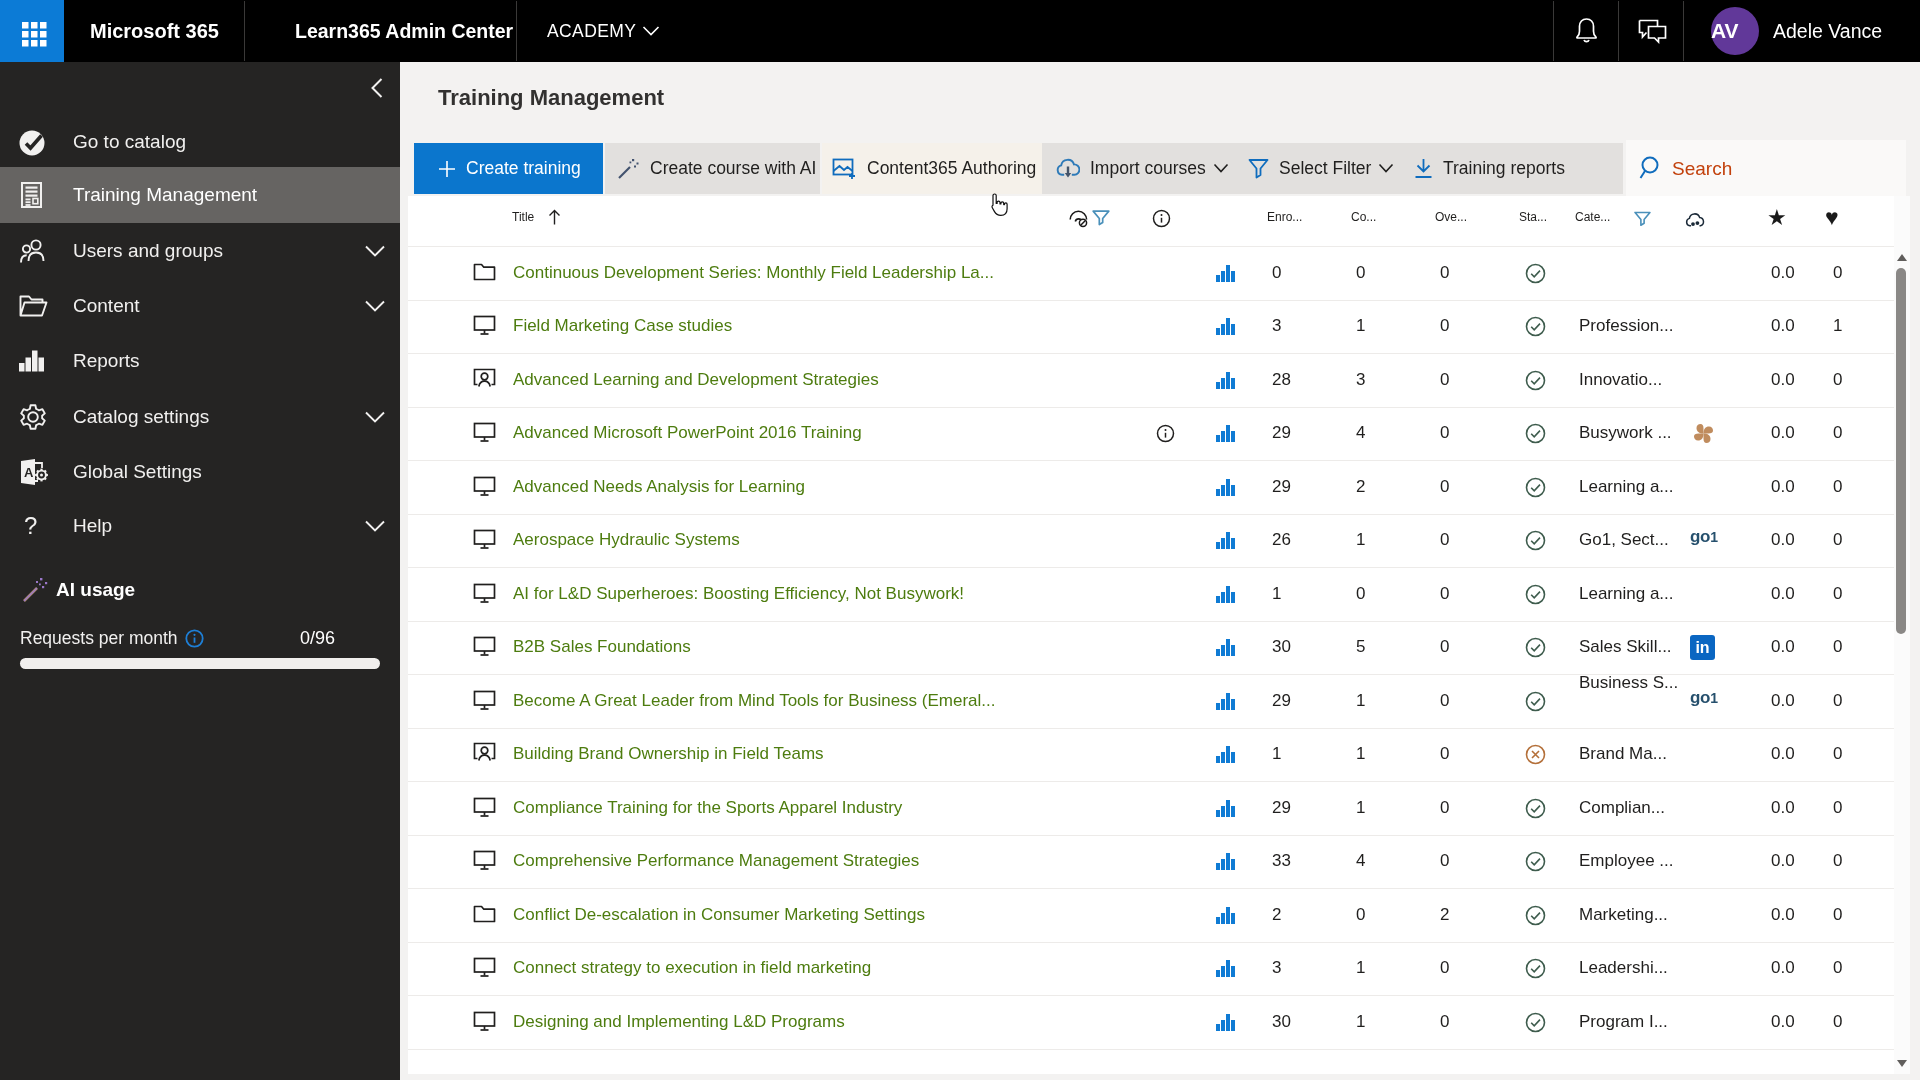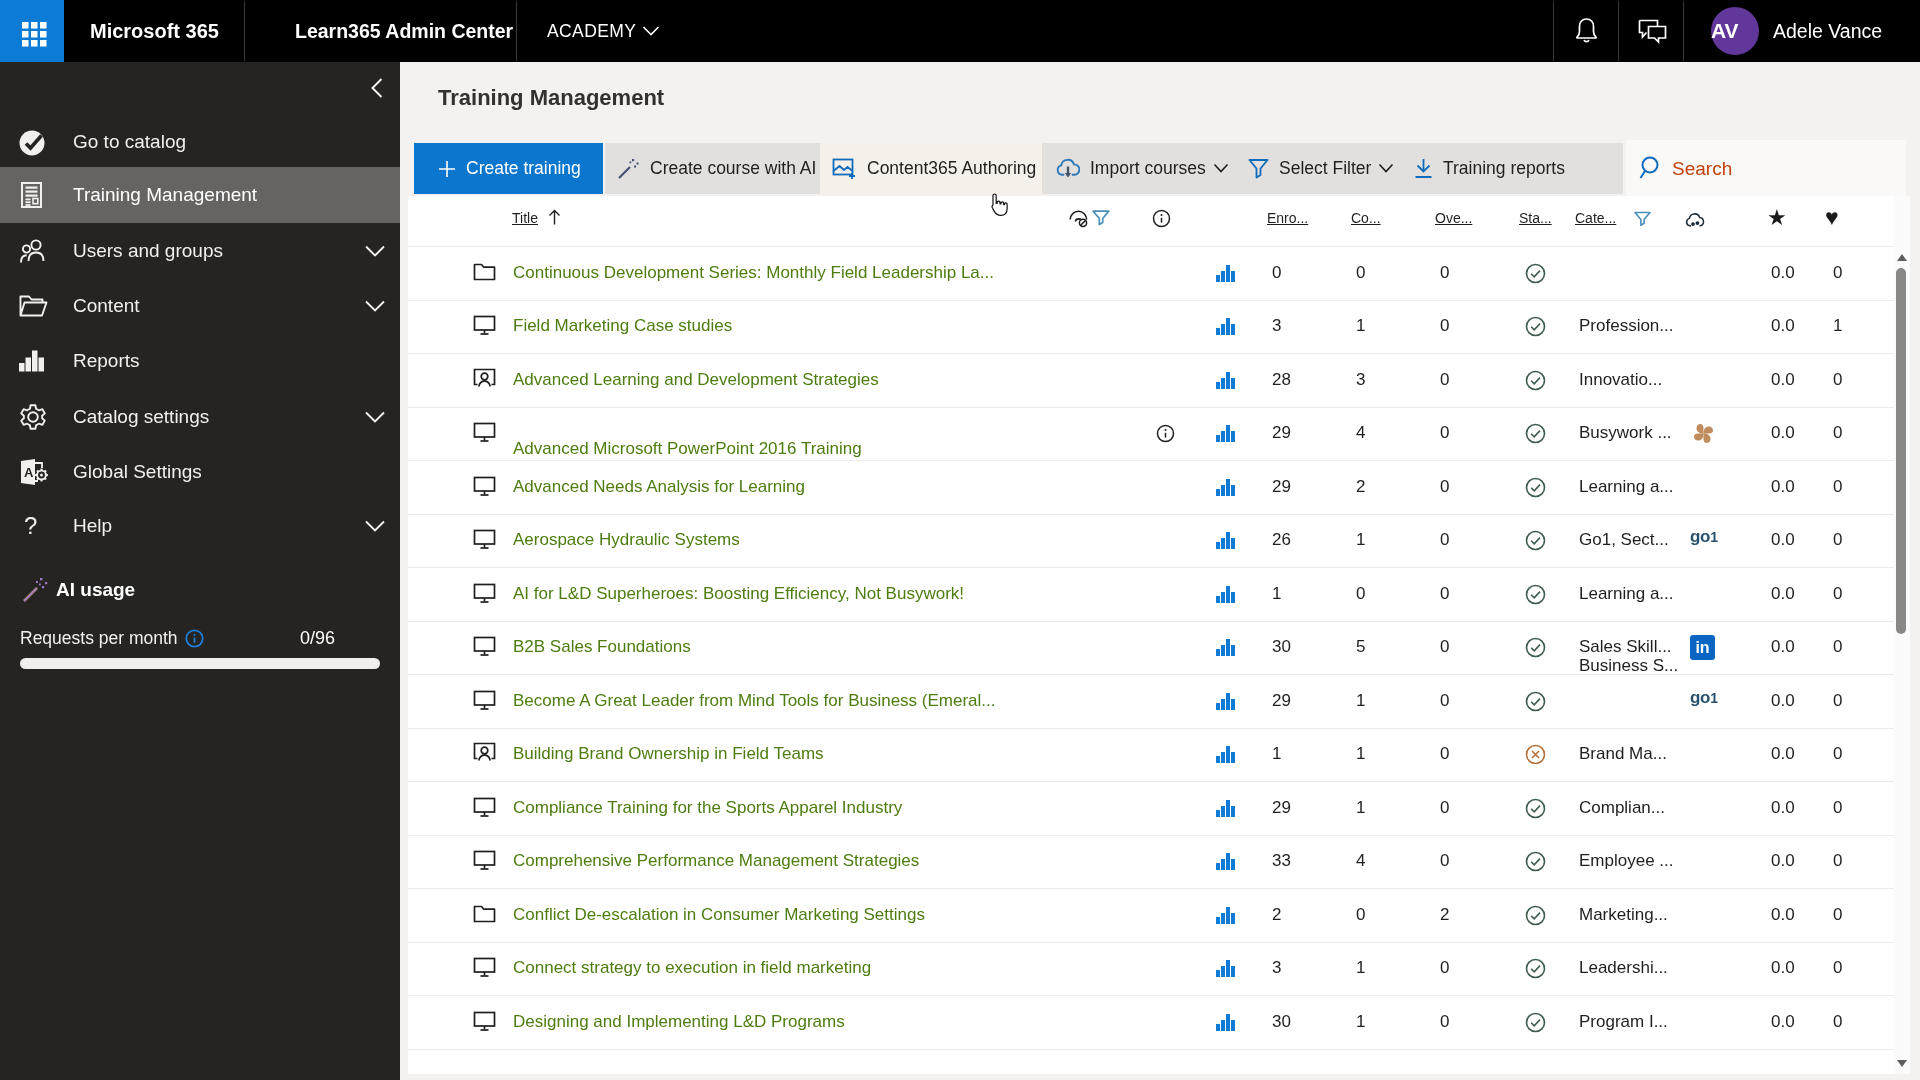--- a/index.html
+++ b/index.html
@@ -10,21 +10,21 @@
 .tbtext { position:absolute; top:0; height:62px; line-height:62px; color:#fff; white-space:nowrap; }
 .sep { position:absolute; top:1px; width:1px; height:60px; background:#3a3938; }
 #sidebar { position:absolute; left:0; top:62px; width:400px; height:1018px; background:#252423; }
 #content { position:absolute; left:400px; top:62px; width:1520px; height:1018px; background:#f3f2f1; }
 .navitem { position:absolute; left:0; width:400px; height:55px; }
 .navtext { position:absolute; left:73px; top:50%; transform:translateY(-50%); font-size:19px; color:#f1f0ef; white-space:nowrap; }
 .navicon { position:absolute; left:18px; top:50%; transform:translateY(-50%); }
 .navchev { position:absolute; left:364px; top:50%; transform:translateY(-50%); }
 .hbtn { position:absolute; top:143px; height:51px; display:flex; align-items:center; font-size:17.5px; color:#201f1e; white-space:nowrap; }
 .hicon { margin-right:10px; display:flex; align-items:center; }
-.hdr { position:absolute; font-size:14px; color:#201f1e; white-space:nowrap;text-decoration:underline; }
+.hdr { position:absolute; font-size:12px; color:#201f1e; white-space:nowrap; }
 .row-line { position:absolute; left:408px; width:1486px; height:1px; background:#edebe9; }
 .title16 { position:absolute; font-size:17px; color:#4d7c0f; white-space:nowrap; }
 .num { position:absolute; font-size:17px; color:#201f1e; }
 .cat { position:absolute; font-size:17px; color:#201f1e; white-space:nowrap; }
 </style>
 </head>
 <body>
 
 <div id="topbar">
   <div id="waffle">
@@ -357,21 +357,21 @@
     </svg>
 <div class="cat" style="left:1579px; top:379.8px; transform:translateY(-50%);">Innovatio...</div>
 <div class="num" style="left:1771px; top:379.8px; transform:translateY(-50%);">0.0</div>
 <div class="num" style="left:1833px; top:379.8px; transform:translateY(-50%);">0</div>
 <div class="row-line" style="top:406.5px;"></div>
 <svg style="position:absolute; left:473px; top:422.25px;" width="23" height="21" viewBox="0 0 23 21">
 <rect x="1.5" y="1.5" width="20" height="13.5" fill="none" stroke="#201f1e" stroke-width="1.7"></rect>
 <line x1="11.5" y1="15" x2="11.5" y2="18.5" stroke="#201f1e" stroke-width="1.7"></line>
 <line x1="7.5" y1="19" x2="15.5" y2="19" stroke="#201f1e" stroke-width="1.7"></line>
     </svg>
-<div class="title16" style="left:513px; top:433.2px; transform:translateY(-50%);margin-top:16px;">Advanced Microsoft PowerPoint 2016 Training</div>
+<div class="title16" style="left:513px; top:433.2px; transform:translateY(-50%);">Advanced Microsoft PowerPoint 2016 Training</div>
 <svg style="position:absolute; left:1156px; top:423.8px;" width="19" height="19" viewBox="0 0 19 19">
 <circle cx="9.5" cy="9.5" r="8" fill="none" stroke="#201f1e" stroke-width="1.5"></circle>
 <line x1="9.5" y1="8.8" x2="9.5" y2="13.6" stroke="#201f1e" stroke-width="1.5"></line>
 <circle cx="9.5" cy="6" r="1" fill="#201f1e"></circle>
     </svg>
 <svg style="position:absolute; left:1216px; top:424.2px;" width="20" height="18" viewBox="0 0 20 18">
 <g fill="#0f7bd4">
 <rect x="0" y="11" width="4" height="7"></rect>
         <rect x="5" y="7" width="4" height="11"></rect>
 <rect x="10" y="1" width="4" height="17"></rect>
@@ -513,21 +513,21 @@
         <rect x="15" y="7" width="4" height="11"></rect>
 </g>
     </svg>
 <div class="num" style="left:1272px; top:700.8px; transform:translateY(-50%);">29</div>
 <div class="num" style="left:1356px; top:700.8px; transform:translateY(-50%);">1</div>
 <div class="num" style="left:1440px; top:700.8px; transform:translateY(-50%);">0</div>
 <svg style="position:absolute; left:1525px; top:690.75px;" width="21" height="21" viewBox="0 0 21 21">
 <circle cx="10.5" cy="10.5" r="9" fill="none" stroke="#3e5c4d" stroke-width="1.6"></circle>
 <path d="M6.2 10.8 L9.2 13.8 L15 7.6" fill="none" stroke="#3e5c4d" stroke-width="1.6"></path>
     </svg>
-<div class="cat" style="left:1579px; top:666px; transform:translateY(-50%);">Business S...</div>
+<div class="cat" style="left:1579px; top:683px; transform:translateY(-50%);">Business S...</div>
 <div style="position:absolute; left:1690px; top:687.75px; font-size:17px; font-weight:700; color:#26506d; letter-spacing:-0.3px;">go<span style="font-size:14px;">1</span></div>
 <div class="num" style="left:1771px; top:700.8px; transform:translateY(-50%);">0.0</div>
 <div class="num" style="left:1833px; top:700.8px; transform:translateY(-50%);">0</div>
 <div class="row-line" style="top:727.5px;"></div>
 <svg style="position:absolute; left:473px; top:742.25px;" width="23" height="22" viewBox="0 0 23 22">
 <path d="M4.5 16.5 L1.5 16.5 L1.5 1.5 L21.5 1.5 L21.5 16.5 L18.5 16.5" fill="none" stroke="#201f1e" stroke-width="1.7"></path>
 <circle cx="11.5" cy="8.5" r="3.3" fill="none" stroke="#201f1e" stroke-width="1.7"></circle>
 <path d="M5.8 18.5 C6.6 14.8 8.7 13.2 11.5 13.2 C14.3 13.2 16.4 14.8 17.2 18.5" fill="none" stroke="#201f1e" stroke-width="1.7"></path>
     </svg>
 <div class="title16" style="left:513px; top:754.2px; transform:translateY(-50%);">Building Brand Ownership in Field Teams</div>

